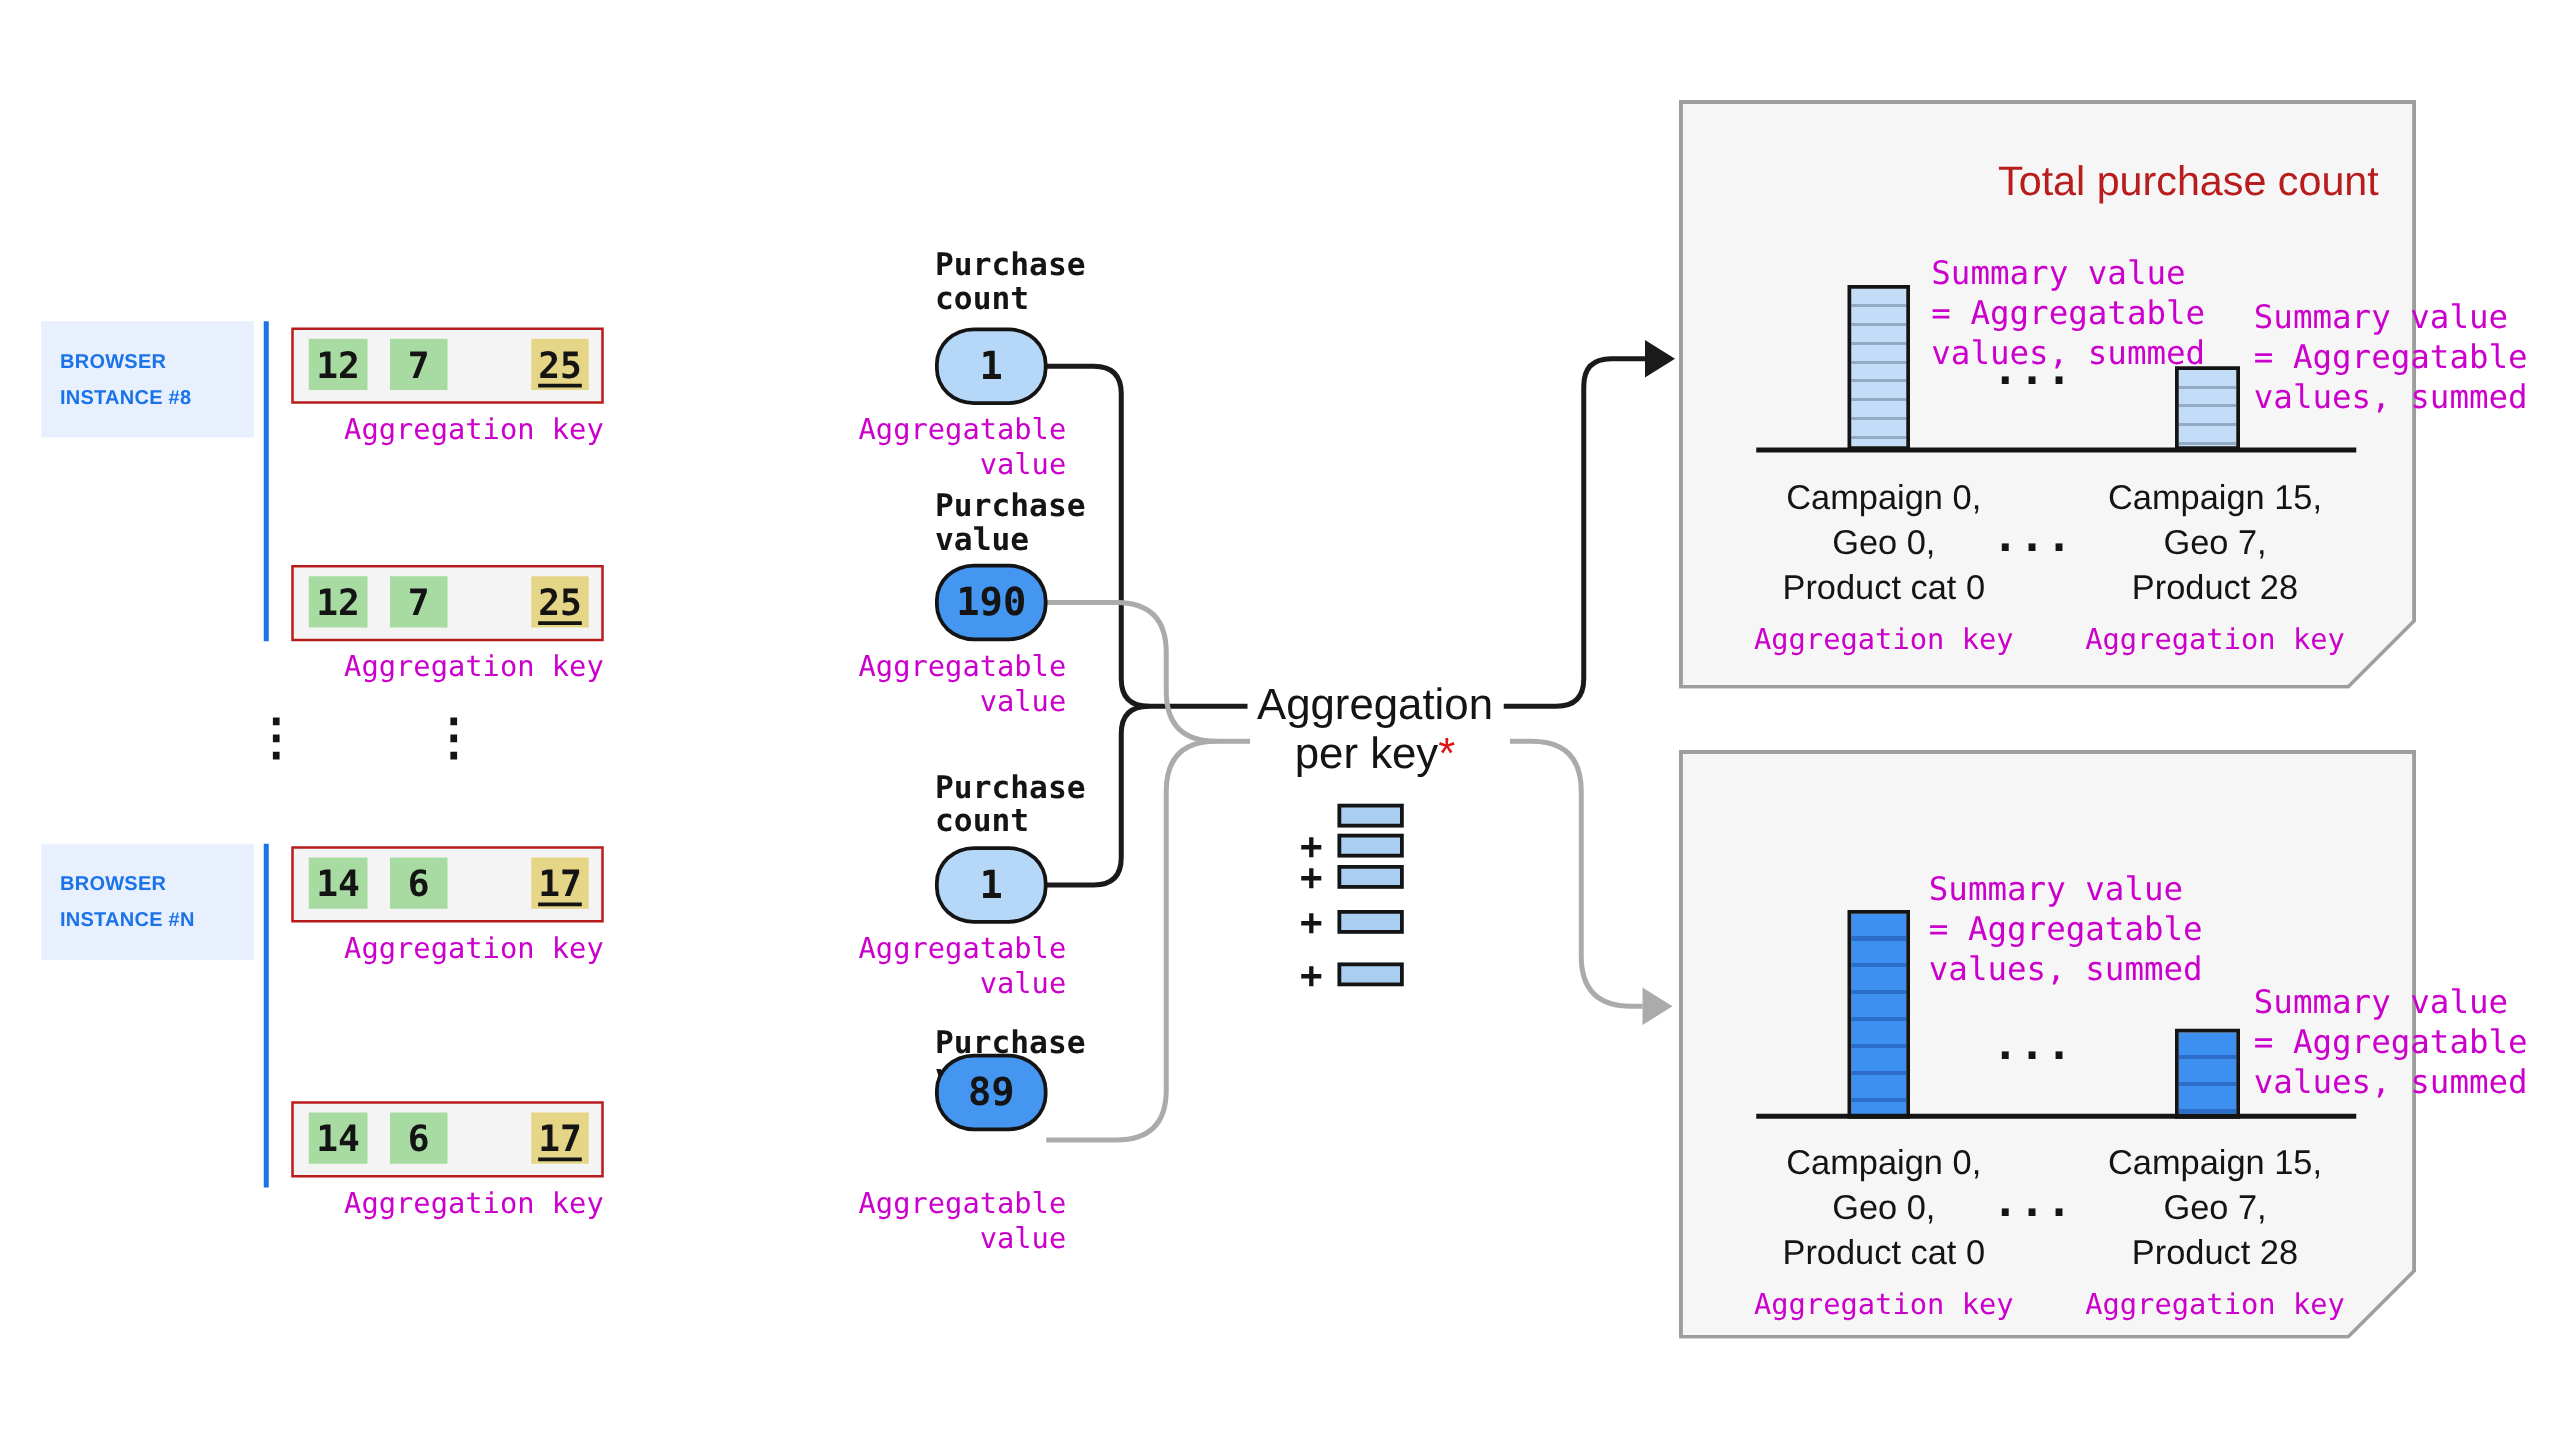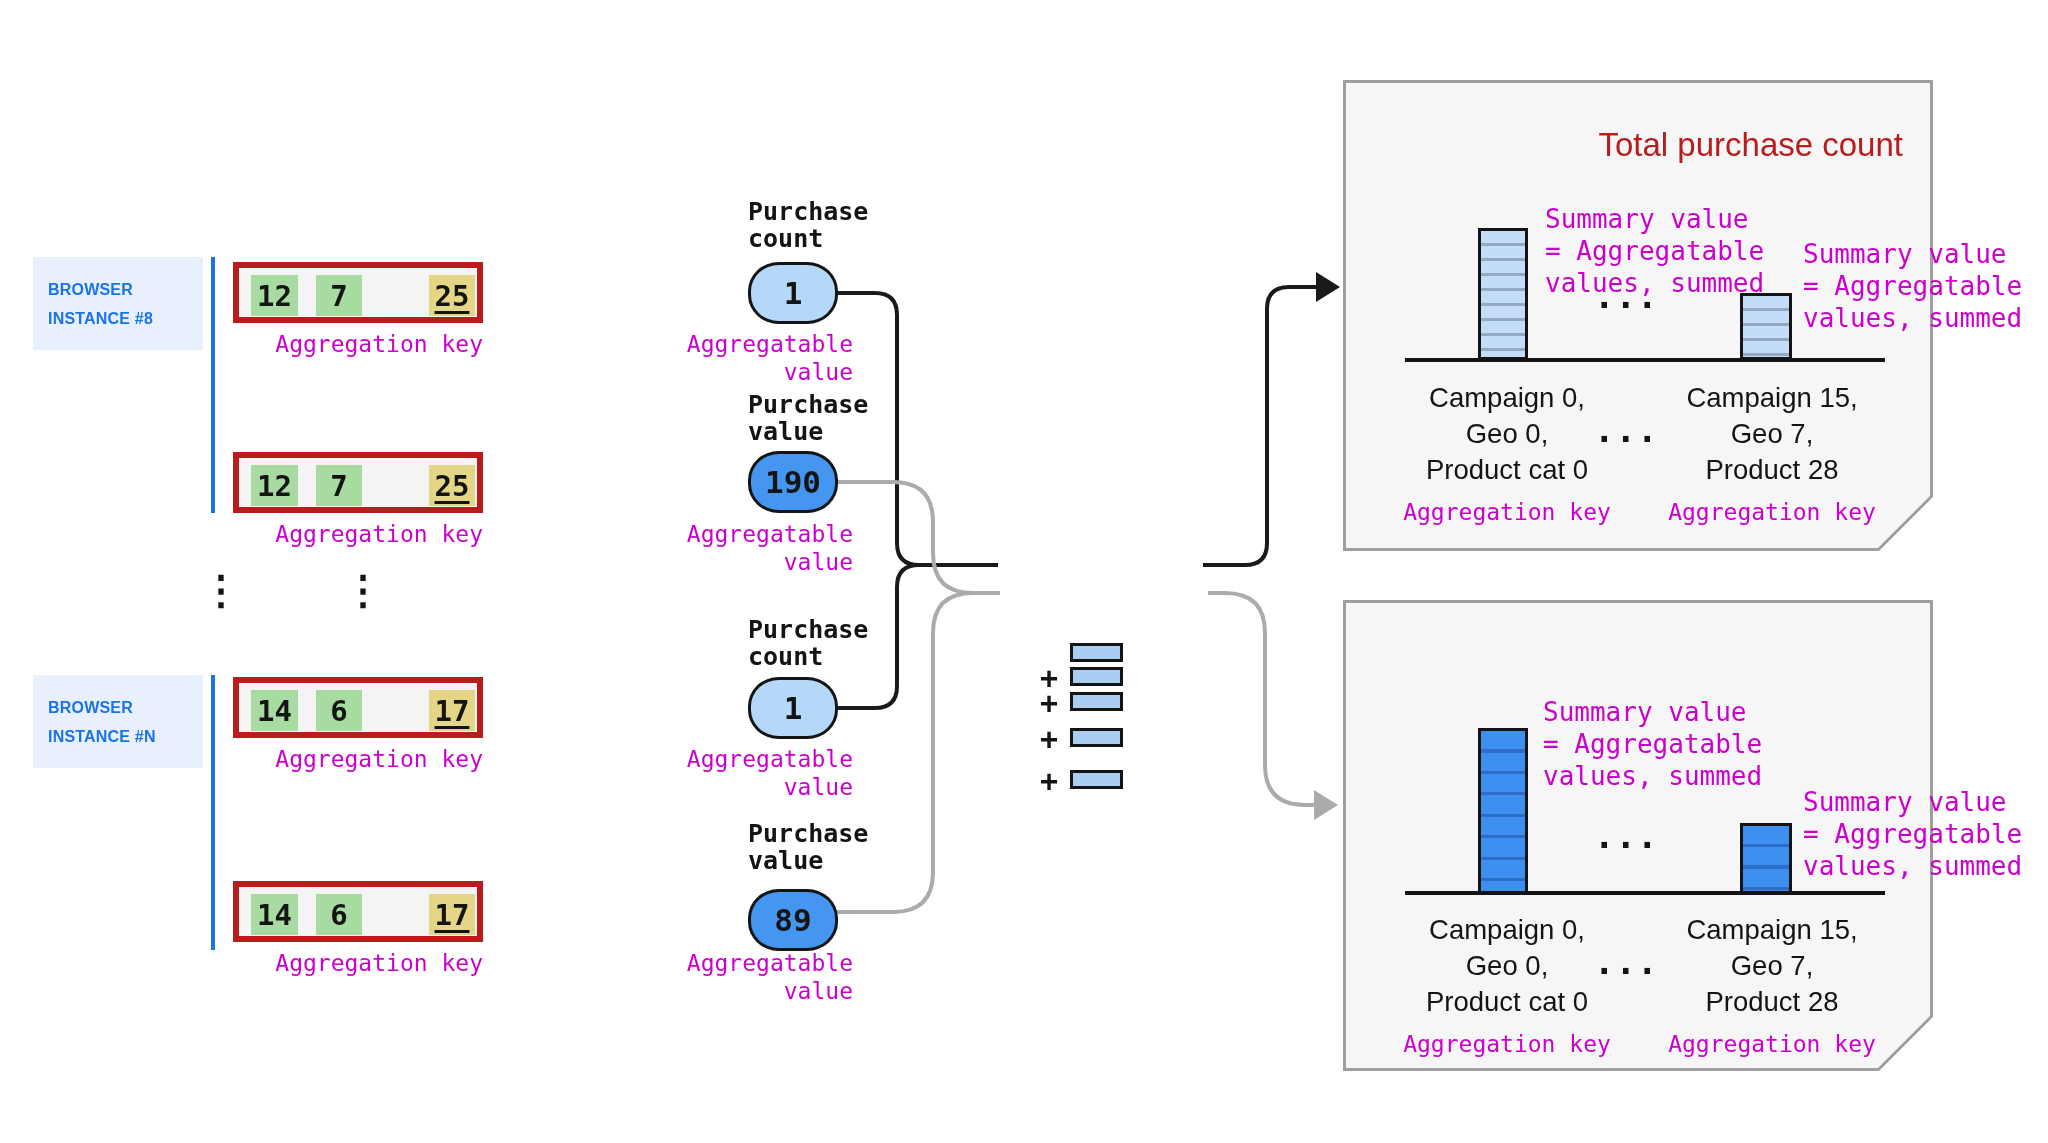--- a/index.html
+++ b/index.html
@@ -4,21 +4,21 @@
 <style>
   html,body{margin:0;padding:0;background:#ffffff;}
   #canvas{position:relative;width:2048px;height:1143px;background:#ffffff;overflow:hidden;
           font-family:"Liberation Sans",sans-serif;}
   .abs{position:absolute;}
   
   .inst-label{background:#e8f0fe;color:#1a73e8;font-weight:bold;font-size:16px;line-height:29px;
               padding:18px 0 0 15px;box-sizing:border-box;letter-spacing:.2px;}
   .inst-line{width:4px;background:#1a73e8;}
   
-  .key-box{width:250px;height:61px;background:#f4f4f4;border:6px solid #b91c1c;box-sizing:border-box;}
+  .key-box{width:250px;height:61px;background:#f4f4f4;border:2px solid #b91c1c;box-sizing:border-box;}
   .cell{position:absolute;top:7px;height:41px;display:flex;align-items:center;justify-content:center;
         font-family:"DejaVu Sans Mono",monospace;font-weight:700;font-size:29px;color:#141414;}
   .cell.green{background:#a8dba2;}
   .cell.yellow{background:#e5d586;}
   .cell.yellow span{text-decoration:underline;text-decoration-thickness:2.5px;text-underline-offset:5px;}
   
   .mag{color:#cc00cc;font-family:"DejaVu Sans Mono",monospace;font-size:23px;line-height:28px;}
   .mag.small{font-size:26px;line-height:32px;}
   .r{text-align:right;}
   .c{text-align:center;}
@@ -164,28 +164,32 @@
   </div>
   <div class="abs mag r" style="left:640px;top:745px;width:213px;">
     <div>Aggregatable</div>
     <div>value</div>
   </div>
 
   <div class="abs metric-title" style="left:748px;top:820px;">
     <div>Purchase</div>
     <div>value</div>
   </div>
-  <div class="abs pill dark" style="left:748px;top:889px;">
+  <div class="abs pill dark" style="left:748px;top:843px;">
     <span>89</span>
   </div>
   <div class="abs mag r" style="left:640px;top:949px;width:213px;">
     <div>Aggregatable</div>
     <div>value</div>
   </div>
 
+  <div class="abs agg-title" style="left:980px;top:544px;width:240px;">
+    <div>Aggregation</div>
+    <div><span>per key</span><span class="ast">*</span></div>
+  </div>
 
   <div class="abs mini-bar" style="left:1070px;top:643px;"></div>
   <div class="abs plus" style="left:1040px;top:666px;">+</div>
   <div class="abs mini-bar" style="left:1070px;top:667px;"></div>
   <div class="abs plus" style="left:1040px;top:691px;">+</div>
   <div class="abs mini-bar" style="left:1070px;top:692px;"></div>
   <div class="abs plus" style="left:1040px;top:727px;">+</div>
   <div class="abs mini-bar" style="left:1070px;top:728px;"></div>
   <div class="abs plus" style="left:1040px;top:769px;">+</div>
   <div class="abs mini-bar" style="left:1070px;top:770px;"></div>

